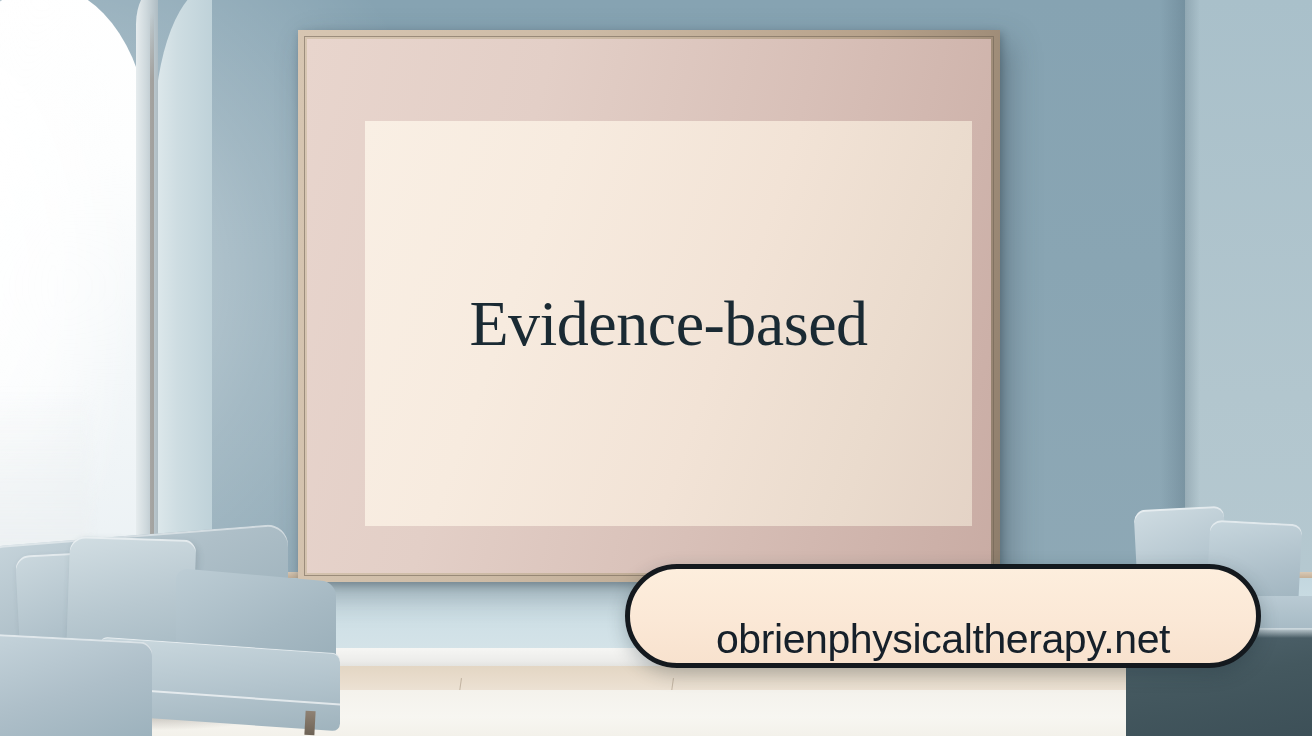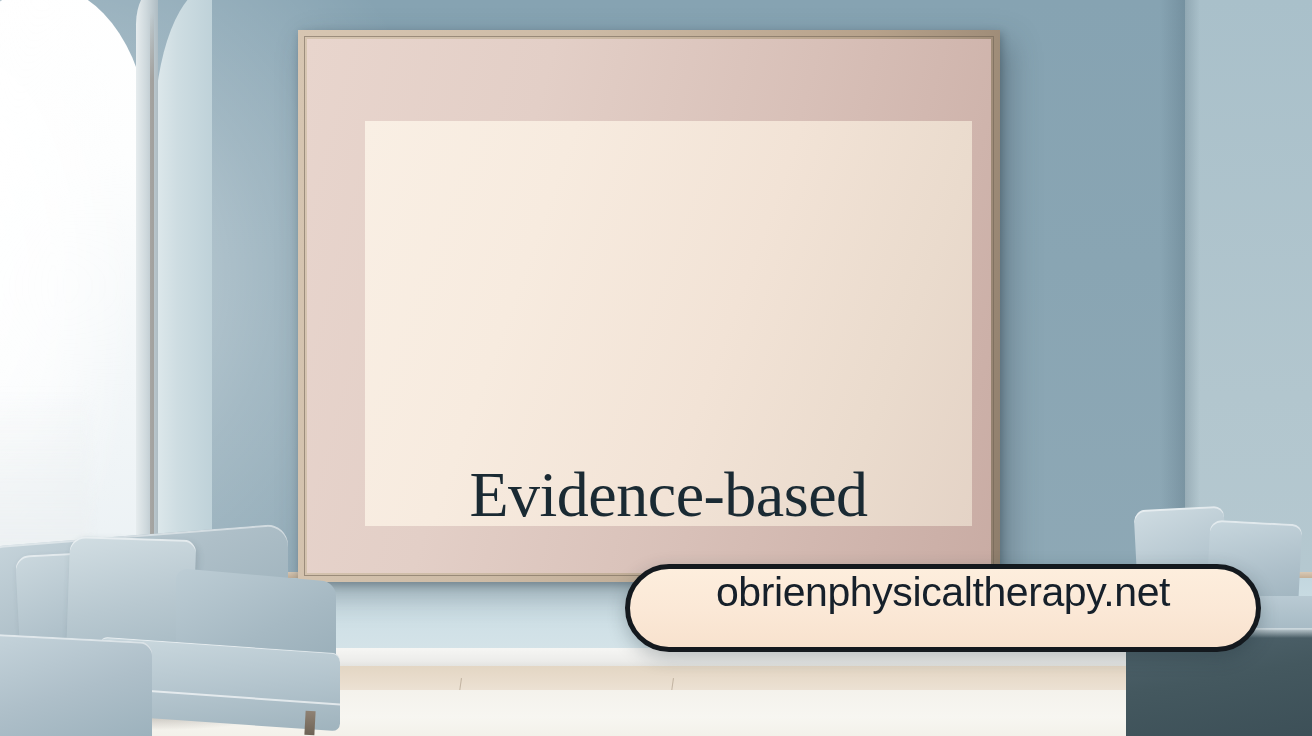--- a/index.html
+++ b/index.html
@@ -112,21 +112,21 @@
     border:1px solid rgba(110,96,82,0.55);
     pointer-events:none;
   }
   .mat{
     position:relative; width:100%; height:100%;
     background:linear-gradient(105deg,#e8d5cd 0%, #e3cfc7 30%, #d8c0b8 62%, #c9aca4 100%);
   }
   .poster{
     position:absolute; left:58px; top:82px; width:607px; height:405px;
     background:linear-gradient(110deg,#f9efe4 0%, #f7ebdf 28%, #f2e3d6 58%, #eadbcd 82%, #e4d3c6 100%);
-    display:flex; align-items:flex-end; justify-content:center;
+    display:flex; align-items:center; justify-content:center;
   }
   .poster-title{
     text-align:center;
     font-family:"Liberation Serif", "DejaVu Serif", serif;
     font-weight:400;
     font-size:64px;
     line-height:0.99;
     letter-spacing:-0.5px;
     color:#1a2a33;
     padding:0 8px;
@@ -215,25 +215,25 @@
     border-radius:8px 6px 0 0;
     box-shadow:inset 0 2px 0 rgba(200,215,222,0.35);
   }
   .sr-highlight{
     position:absolute; left:-10px; top:128px; width:220px; height:10px;
     background:linear-gradient(180deg, rgba(222,233,238,0.85) 0%, rgba(222,233,238,0.0) 100%);
   }
 
   
   .url-pill{
-    position:absolute; left:625px; top:564px; width:636px; height:88px;
+    position:absolute; left:625px; top:564px; width:636px; height:104px;
     background:linear-gradient(180deg,#fdeedd 0%, #fbe8d6 55%, #f8e2ce 100%);
     border:5px solid #14191e;
     border-radius:56px;
-    display:flex; align-items:flex-start; justify-content:center;
+    display:flex; align-items:flex-end; justify-content:center;
     box-shadow: 0 6px 18px rgba(30,45,55,0.28);
   }
   .url-text{
     font-family:"Liberation Sans", sans-serif;
     font-size:41px;
     font-weight:400;
     letter-spacing:-0.4px;
     color:#16202a;
     white-space:nowrap;
   }

